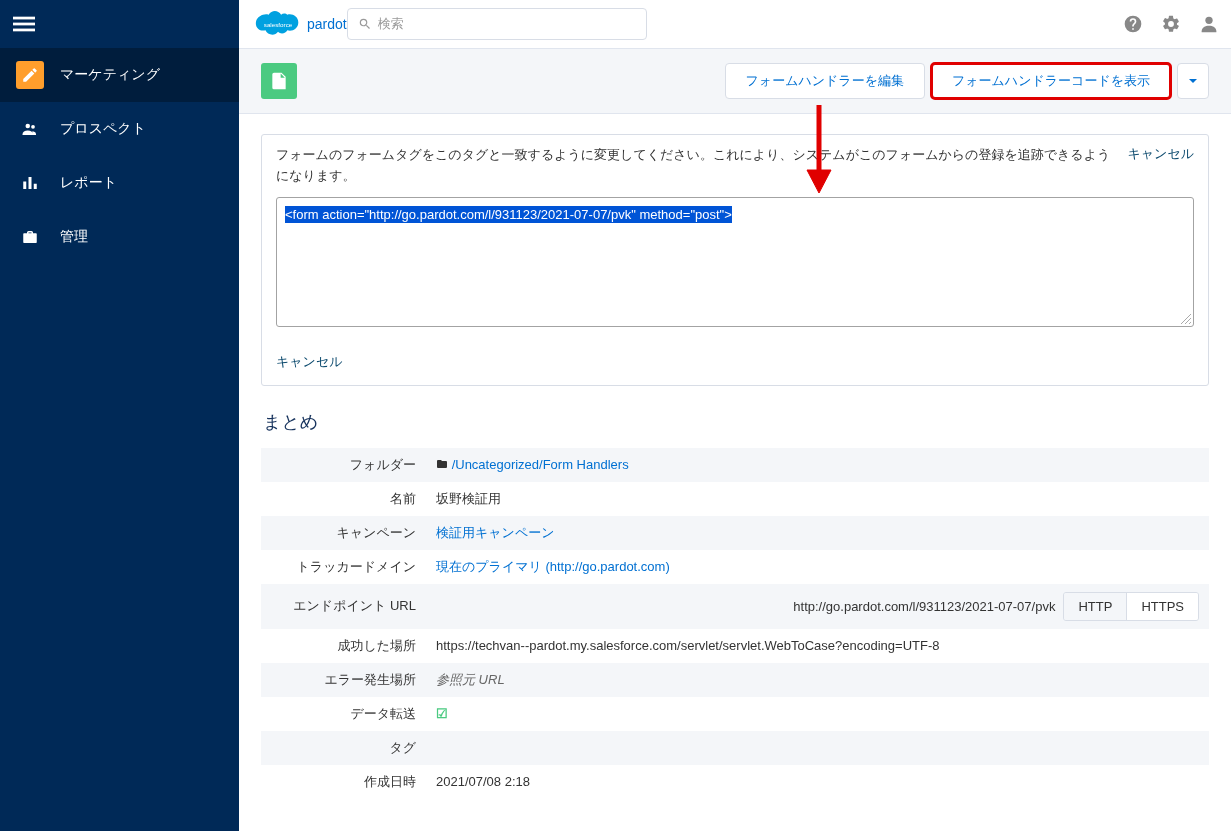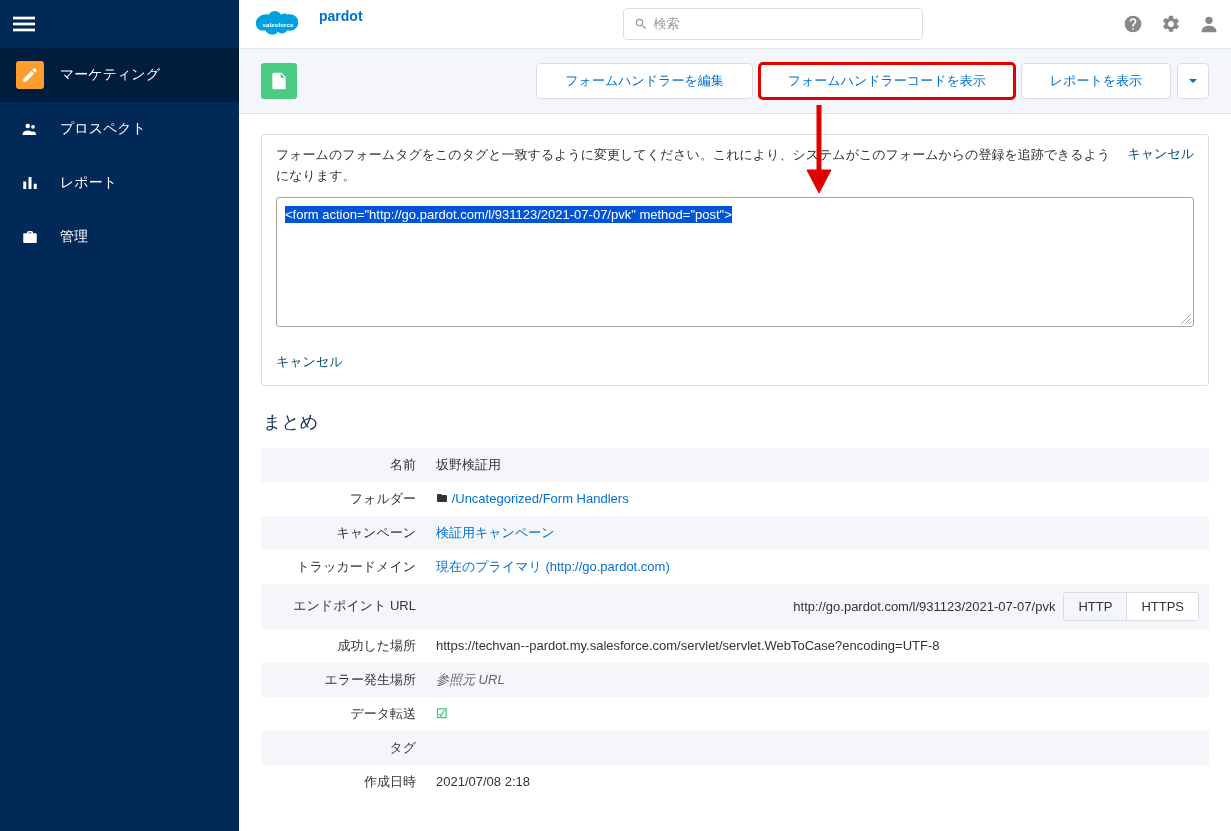--- a/index.html
+++ b/index.html
@@ -11,36 +11,36 @@
   .shell { flex: 1; display: flex; overflow: hidden; }
   .sidebar { width: 239px; background: #002957; color: #fff; flex-shrink: 0; }
   .nav-item { display: flex; align-items: center; height: 54px; padding: 0 16px; gap: 16px; cursor: pointer; font-size: 14px; }
   .nav-item.active { background: #001d3d; }
   .nav-icon { width: 28px; height: 28px; border-radius: 3px; display: flex; align-items: center; justify-content: center; flex-shrink: 0; }
   .nav-icon.orange { background: #ff9e2c; }
   .nav-icon svg { fill: #fff; width: 18px; height: 18px; }
 
   .main { flex: 1; background: #fff; overflow-y: auto; display: flex; flex-direction: column; }
   .main-header { height: 48px; background: #fff; display: flex; align-items: center; padding: 0 10px; }
-  .logo-area { display: flex; gap: 16px; margin-left: 4px; font-weight: bold; }
-  .search-wrap { flex: 0 0 auto; margin-left: 260px; }
+  .logo-area { display: flex; align-items: center; gap: 4px; margin-left: 4px; }
+  .search-wrap { flex: 0 0 auto; }
   .search-box { width: 300px; height: 32px; border: 1px solid #d8dde6; border-radius: 4px; display: flex; align-items: center; padding: 0 10px; color: #999; gap: 6px; }
   .header-actions { margin-left: auto; display: flex; align-items: center; gap: 14px; color: #888; }
   .header-actions .icon-btn { width: 24px; height: 24px; display: flex; align-items: center; justify-content: center; cursor: pointer; }
   .header-actions svg { fill: #888; }
 
   .page-bar { background: #f4f6f9; border-top: 1px solid #e0e5ee; border-bottom: 1px solid #e0e5ee; padding: 14px 22px; display: flex; align-items: center; gap: 12px; }
   .page-icon { width: 36px; height: 36px; background: #4bca81; border-radius: 3px; display: flex; align-items: center; justify-content: center; flex-shrink: 0; }
   .page-icon svg { fill: #fff; }
   .crumb-title { display: flex; flex-direction: column; gap: 2px; }
   .crumbs { font-size: 13px; color: #666; }
   .crumbs a { color: #0070d2; text-decoration: none; }
   .title { font-size: 16px; font-weight: 700; color: #16325c; }
   .btn-row { margin-left: auto; display: flex; gap: 6px; }
-  .btn { background: #fff; border: 1px solid #d8dde6; border-radius: 4px; padding: 8px 28px; font-size: 13px; color: #0070d2; cursor: pointer; }
+  .btn { background: #fff; border: 1px solid #d8dde6; border-radius: 4px; padding: 8px 20px; font-size: 13px; color: #0070d2; cursor: pointer; }
   .btn.highlight { outline: 3px solid #e00000; outline-offset: -2px; }
   .btn.caret { padding: 8px 10px; }
 
   .content { padding: 20px 22px; }
   .panel { border: 1px solid #d8dde6; border-radius: 3px; padding: 10px 14px 14px; background: #fff; margin-bottom: 24px; }
   .panel-head { display: flex; align-items: flex-start; gap: 10px; margin-bottom: 10px; }
   .panel-msg { flex: 1; font-size: 13px; line-height: 1.6; color: #333; }
   .link { color: #0c4a6e; cursor: pointer; }
   .code-box { border: 1px solid #a3a3a3; border-radius: 3px; min-height: 130px; padding: 8px; font-family: inherit; position: relative; }
   .code-selected { background: #0054d6; color: #fff; display: inline; font-size: 13px; line-height: 1.4; padding: 1px 0; }
@@ -156,21 +156,20 @@
       <div class="page-icon">
         <svg width="20" height="20" viewBox="0 0 24 24">
             <path d="M6 2h9l5 5v15a0 0 0 0 1 0 0H6a2 2 0 0 1-2-2V4a2 2 0 0 1 2-2zm8 1v5h5"></path>
             <rect x="8" y="12" width="8" height="2"></rect>
             <rect x="8" y="16" width="8" height="2"></rect>
           </svg>
       </div>
       <div class="btn-row">
         <button class="btn">フォームハンドラーを編集</button>
         <button class="btn highlight">フォームハンドラーコードを表示</button>
-        <button class="btn">レポートを表示</button>
         <button class="btn caret">
           <svg width="10" height="10" viewBox="0 0 10 10" fill="#0070d2">
               <path d="M1 3l4 4 4-4z"></path>
             </svg>
         </button>
       </div>
       <svg class="arrow-overlay arrow-svg" style="left:560px; top:56px;" width="40" height="90">
         <line x1="20" y1="0" x2="20" y2="70" stroke-width="5"></line>
         <polygon points="8,65 32,65 20,88"></polygon>
       </svg>
@@ -193,31 +192,31 @@
         <div class="cancel-below">
           <span class="link">キャンセル</span>
         </div>
       </div>
 
       <div class="section-title">まとめ</div>
 
       <table class="kv-table">
         <tbody>
             <tr>
-          <td class="key">名前</td>
-          <td class="val">坂野検証用</td>
-        </tr>
-        <tr>
           <td class="key">フォルダー</td>
           <td class="val">
             <svg width="12" height="12" viewBox="0 0 24 24" fill="#333" style="vertical-align:-1px;">
                   <path d="M10 4H4a2 2 0 0 0-2 2v12a2 2 0 0 0 2 2h16a2 2 0 0 0 2-2V8a2 2 0 0 0-2-2h-8z"></path>
                 </svg>
             <a>/Uncategorized/Form Handlers</a>
           </td>
+        </tr>
+        <tr>
+          <td class="key">名前</td>
+          <td class="val">坂野検証用</td>
         </tr>
         <tr>
           <td class="key">キャンペーン</td>
           <td class="val"><a>検証用キャンペーン</a></td>
         </tr>
         <tr>
           <td class="key">トラッカードメイン</td>
           <td class="val"><a>現在のプライマリ (http://go.pardot.com)</a></td>
         </tr>
         <tr>

